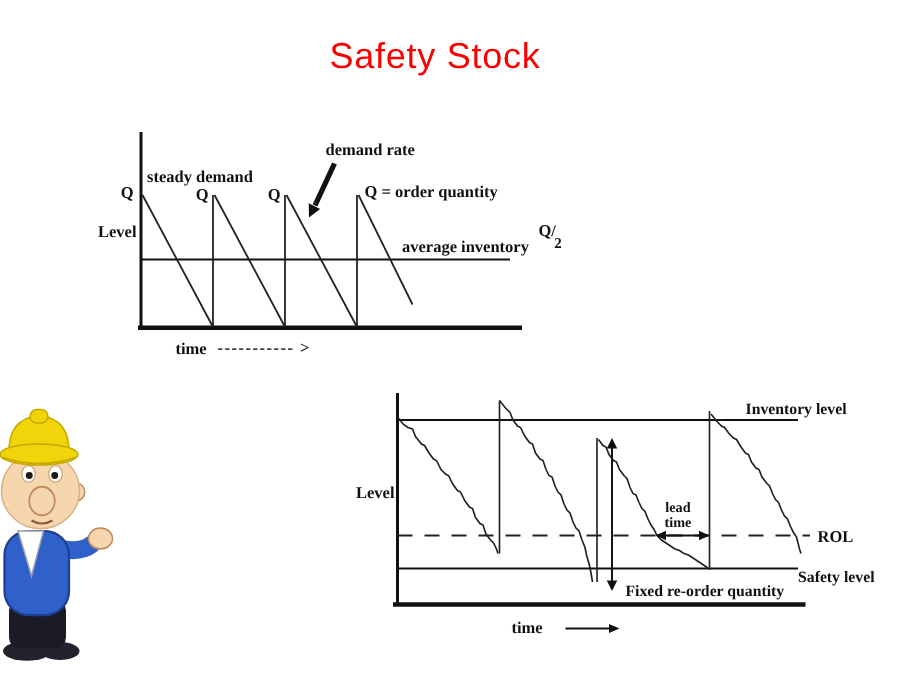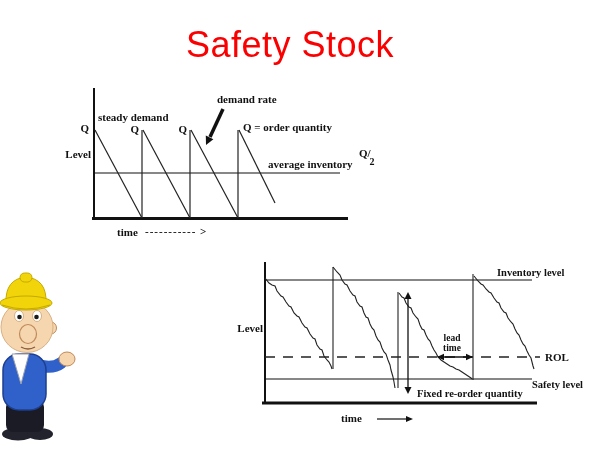--- a/index.html
+++ b/index.html
@@ -1,19 +1,19 @@
 <!DOCTYPE html>
 <html><head>
 <meta charset="utf-8">
 <style>
   html,body{margin:0;padding:0;background:#fff;}
   .slide{position:relative;width:600px;height:450px;background:#fff;overflow:hidden;
          font-family:"Liberation Sans",sans-serif;}
   .title{position:absolute;top:24px;left:0;width:580px;text-align:center;
-         font-size:36px;font-weight:500;letter-spacing:0.5px;
+         font-size:24px;font-weight:500;letter-spacing:0.5px;
          font-family:"Liberation Sans",sans-serif;}
   svg text{font-family:"Liberation Serif","DejaVu Serif",serif;font-weight:bold;fill:#111;}
   .chart-label{font-size:11px;}
   .chart-label-sm{font-size:10.5px;}
   .chart-label-xs{font-size:9.5px;}
   .dashes{font-weight:bold;letter-spacing:1px;}
   svg{position:absolute;}
   #topChart{left:55px;top:85px;}
   #bottomChart{left:235px;top:255px;}
   #mascot{left:0px;top:262px;}

